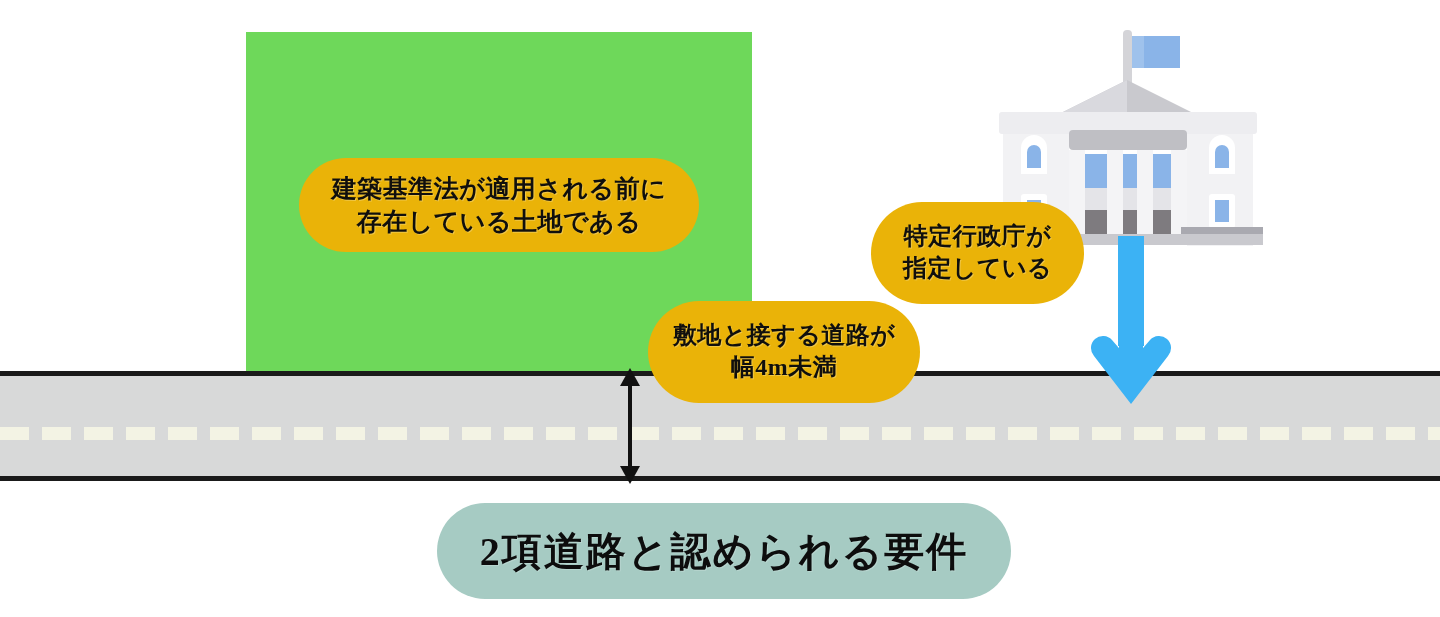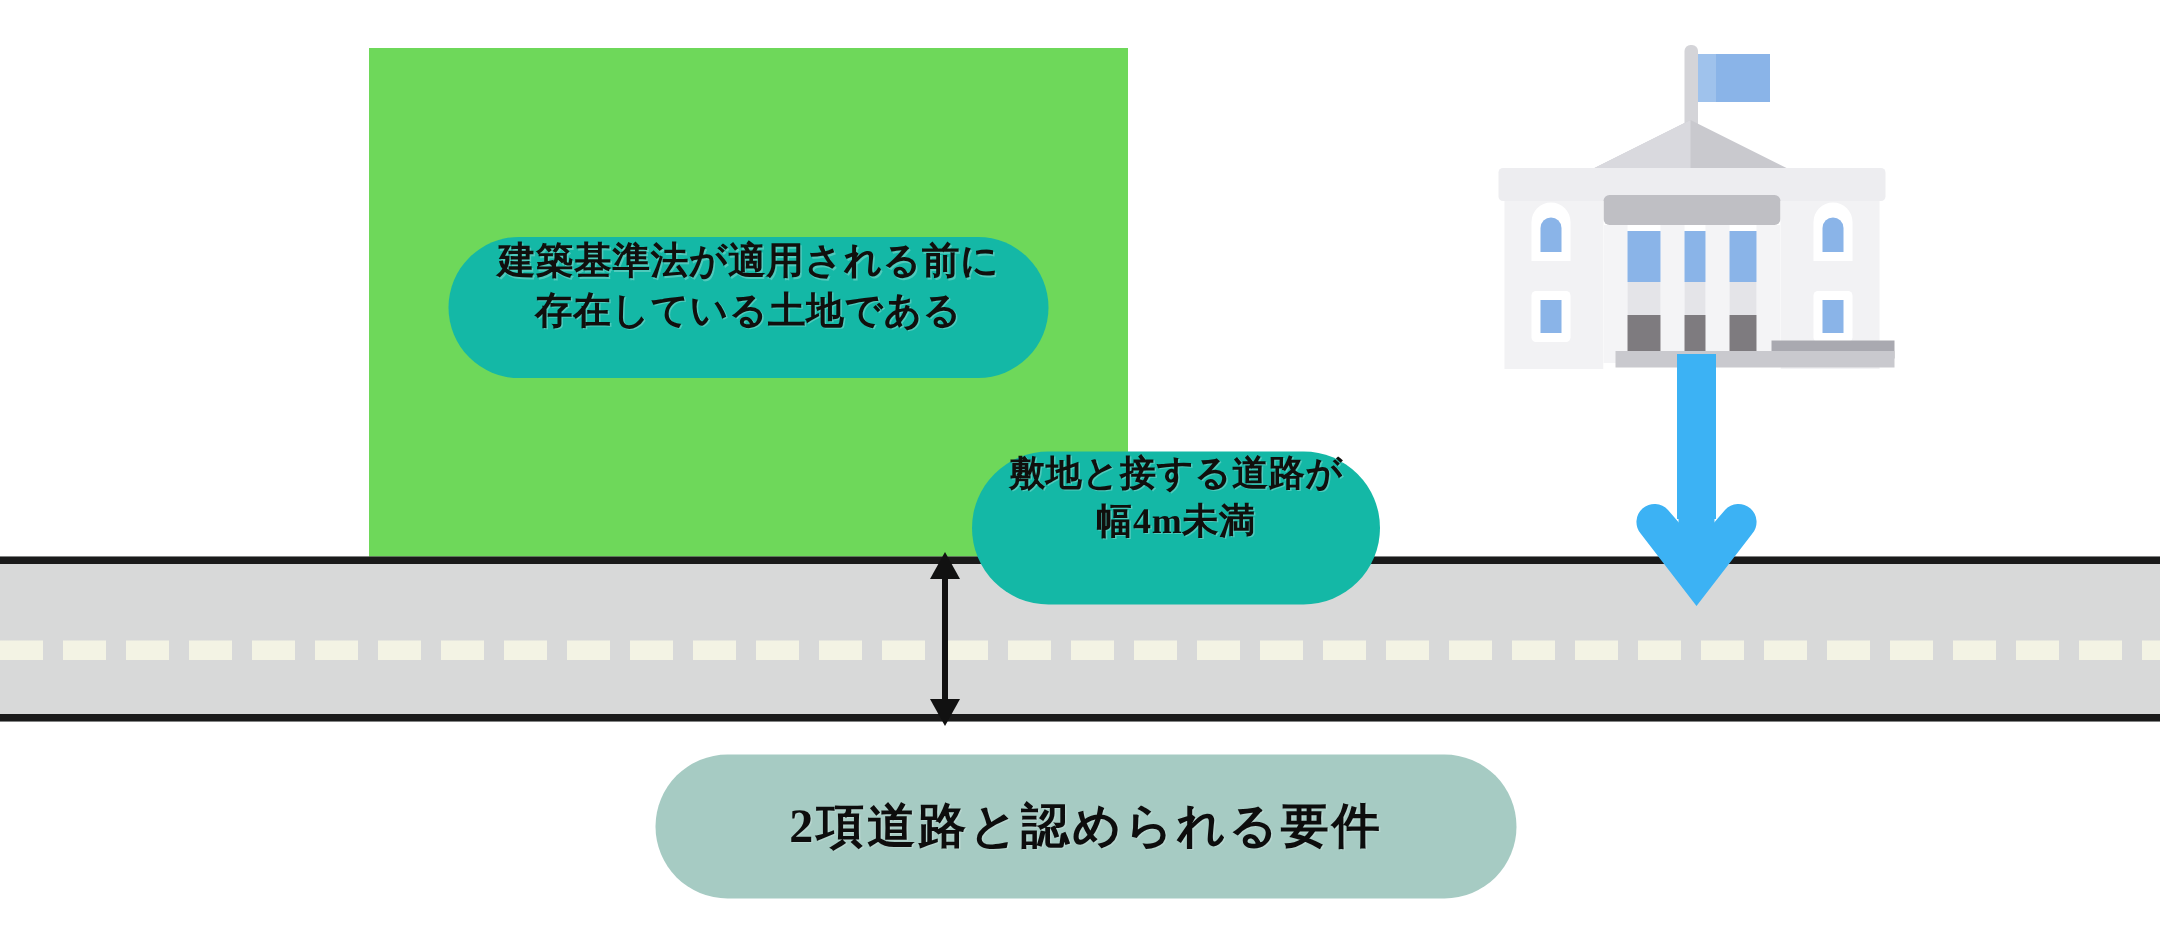--- a/index.html
+++ b/index.html
@@ -80,23 +80,24 @@
     position: absolute;
     left: 985px;
     top: 22px;
     width: 290px;
     height: 225px;
   }
 
   
   .bubble {
     position: absolute;
-    background: #14b8a6;
+    background: #eab308;
     border-radius: 999px;
     display: flex;
+    align-items: center;
     justify-content: center;
     text-align: center;
     color: #100f0d;
     font-weight: 700;
     letter-spacing: 0.5px;
     text-shadow: 1px 1px 0 rgba(255,255,255,0.25);
     line-height: 1.32;
   }
   .bubble span { display: block; white-space: pre-line; }
 
@@ -129,21 +130,21 @@
     left: 437px;
     top: 503px;
     width: 574px;
     height: 96px;
     background: #A6CBC3;
     border-radius: 999px;
     display: flex;
     align-items: center;
     justify-content: center;
     color: #0d0d0d;
-    font-size: 32px;
+    font-size: 40px;
     font-weight: 700;
     letter-spacing: 2px;
     text-shadow: 1px 1px 0 rgba(255,255,255,0.2);
   }
 </style>
 </head>
 <body>
 
 <div id="scene">
 
@@ -225,18 +226,22 @@
   <div class="bubble" id="bubble-land">
     <span>建築基準法が適用される前に
 存在している土地である</span>
   </div>
 
   <div class="bubble" id="bubble-road-width">
     <span>敷地と接する道路が
 幅4m未満</span>
   </div>
 
+  <div class="bubble" id="bubble-authority">
+    <span>特定行政庁が
+指定している</span>
+  </div>
 
   <div class="conclusion-banner">
     <span>2項道路と認められる要件</span>
   </div>
 
 </div>
 
 </body></html>

